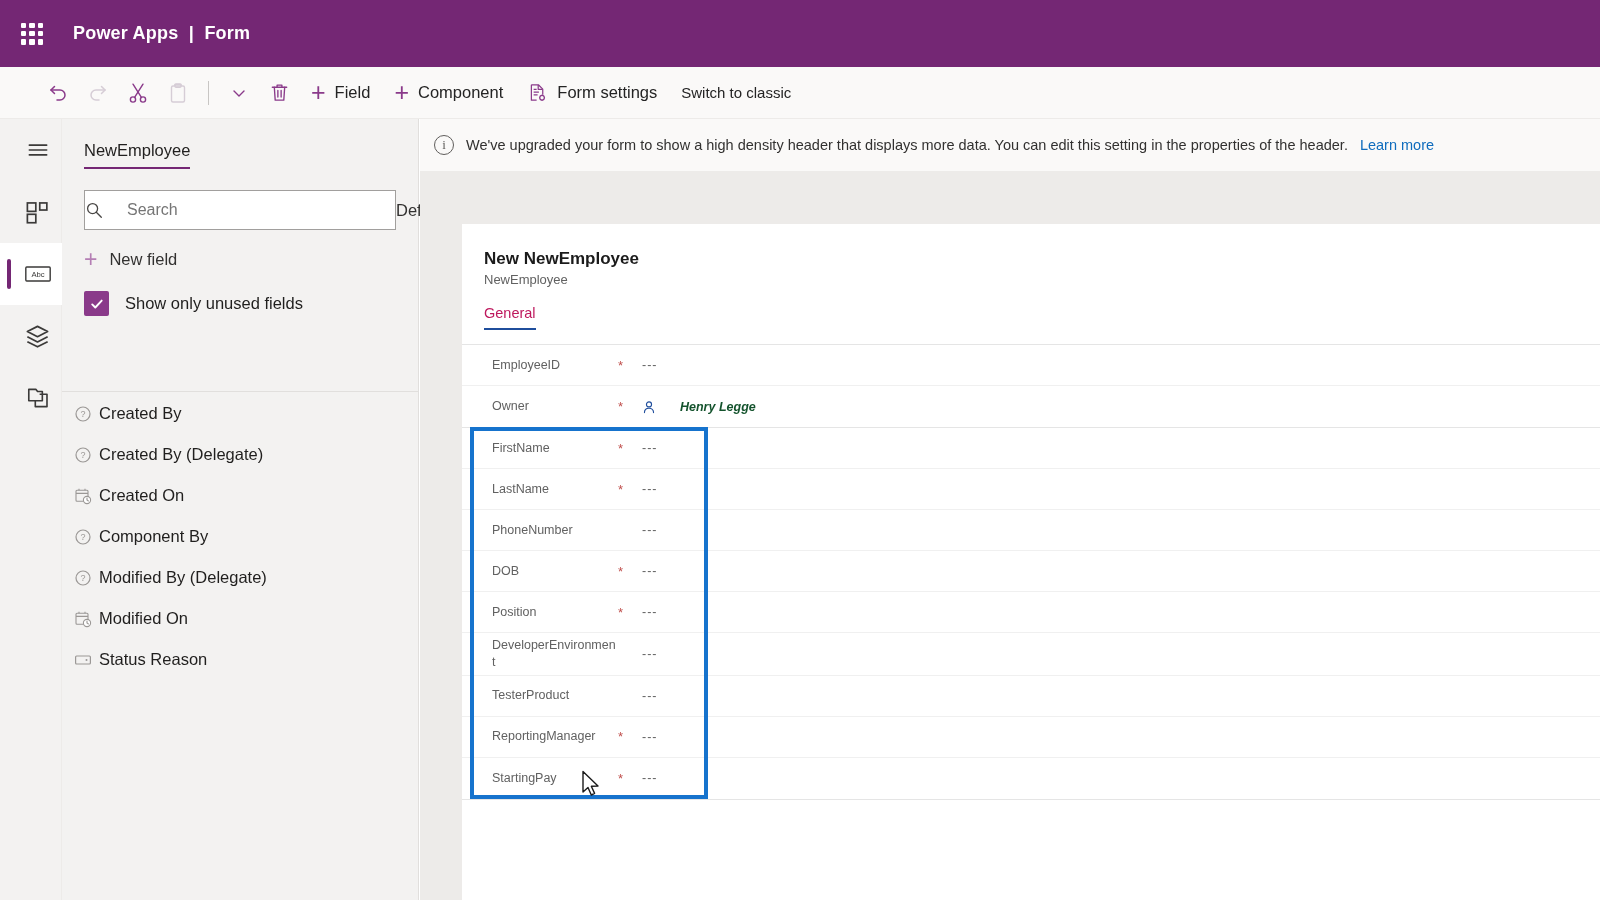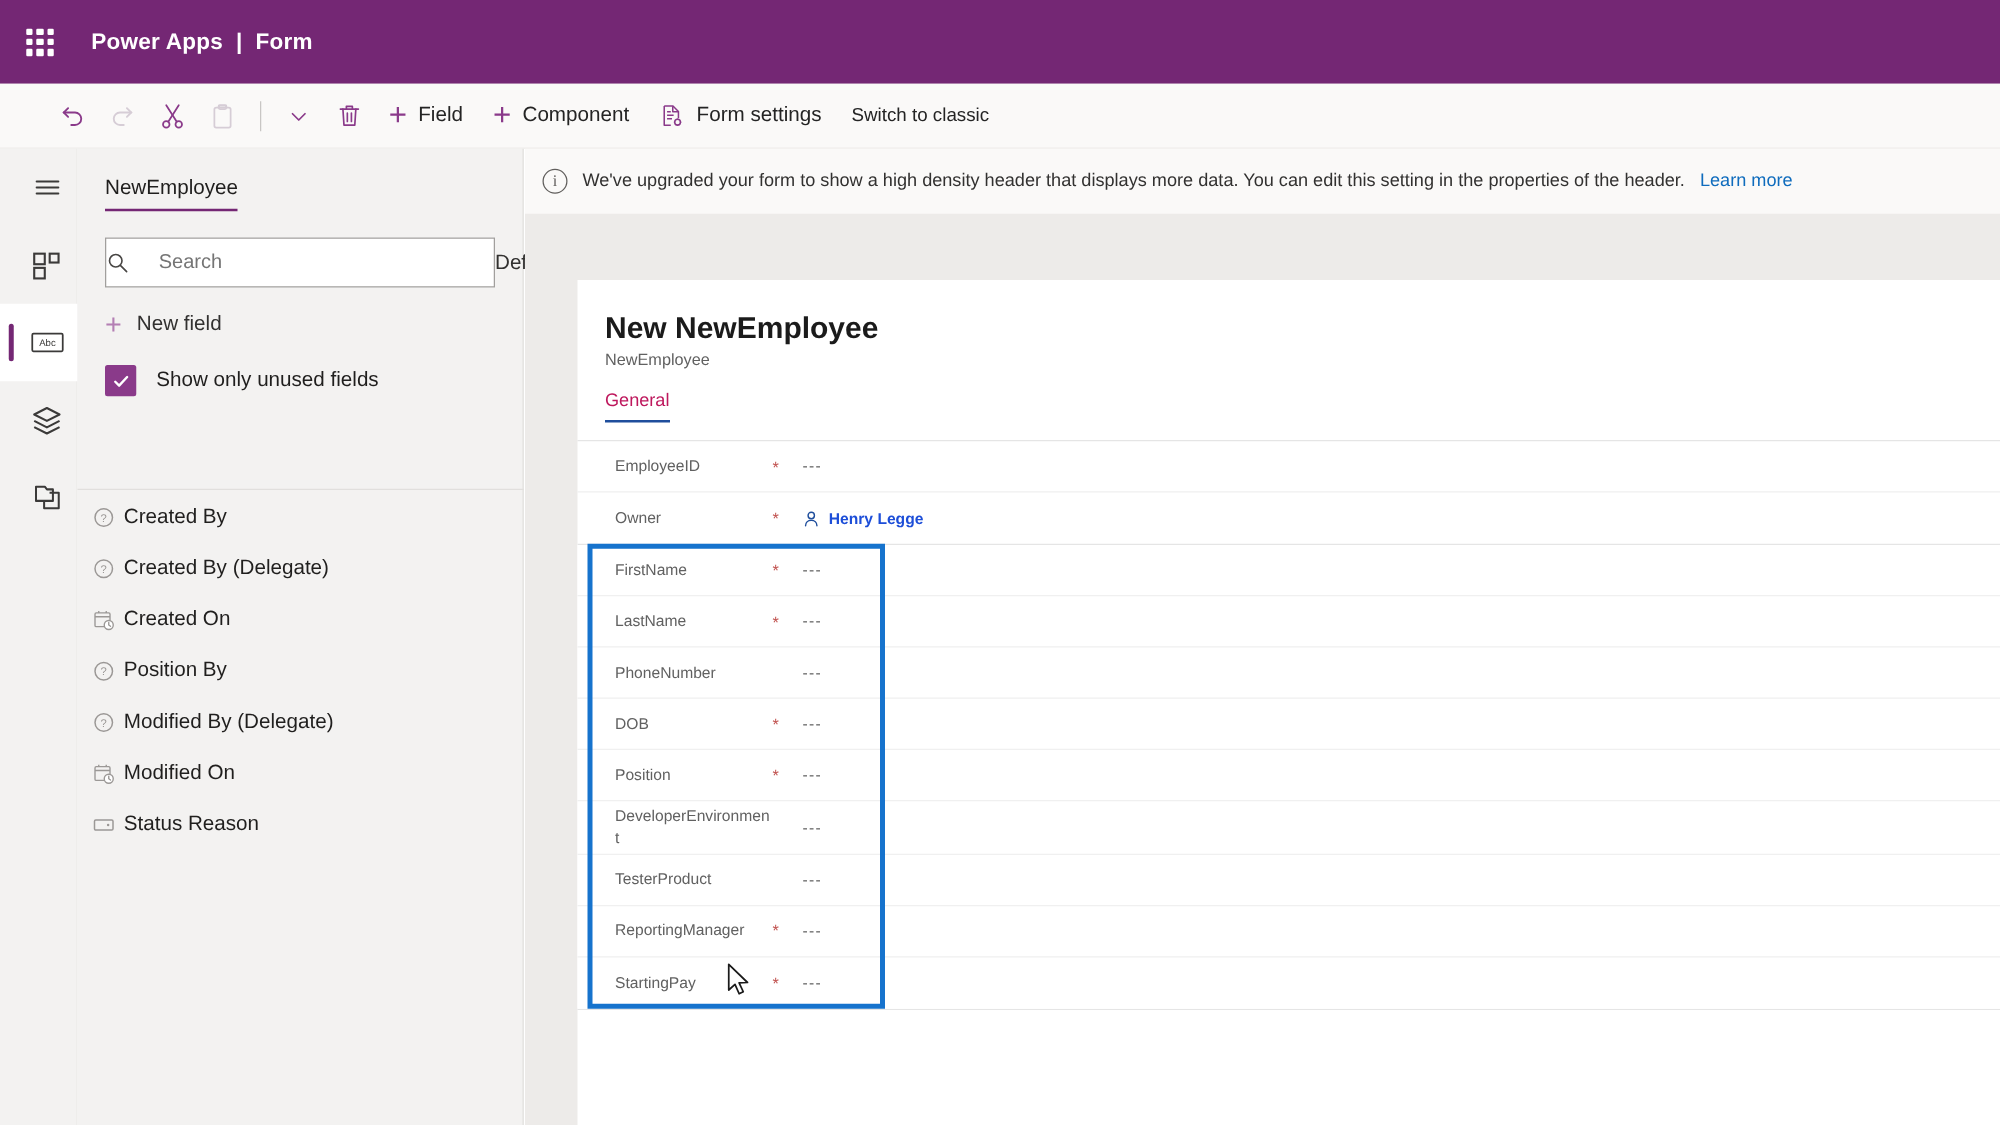--- a/index.html
+++ b/index.html
@@ -140,43 +140,43 @@
   .info-ico {
     width: 20px; height: 20px; border: 1.4px solid #605e5c; border-radius: 50%;
     display: flex; align-items: center; justify-content: center;
     font-size: 13px; color: #605e5c; flex: 0 0 20px; font-family: "Liberation Serif", serif;
   }
 
   .formcard {
     position: absolute; left: 42px; top: 105px; width: 1138px; min-height: 676px;
     background: #ffffff;
   }
-  .form-h1 { margin: 25px 0 0 22px; font-size: 24px; font-weight: bold; color: #1b1b1b; }
+  .form-h1 { margin: 25px 0 0 22px; font-size: 17px; font-weight: bold; color: #1b1b1b; }
   .form-h2 { margin: 3px 0 0 22px; font-size: 13px; color: #616161; }
   .form-tabs { margin: 18px 0 0 22px; display: flex; }
   .form-tab {
     font-size: 14.5px; color: #be185d; padding-bottom: 7px;
     border-bottom: 2.5px solid #1f4e9c; cursor: pointer;
   }
   .sectionwrap { position: relative; margin-top: 14px; }
   .rows { border-top: 1px solid #e5e5e5; }
   .frow {
     display: flex; align-items: center; min-height: 41px;
     border-bottom: 1px solid #f0f0f0; padding-left: 30px;
   }
   .frow:last-child { border-bottom: none; }
   .fname {
     width: 126px; font-size: 12.5px; color: #616161; line-height: 1.35;
     word-break: break-all; padding: 4px 0;
   }
   .freq { width: 24px; color: #c0504d; font-size: 13px; line-height: 1; text-align: left; }
   .fval { font-size: 12.5px; color: #616161; letter-spacing: 1px; }
   .fval.lookup {
-    color: #1d4ed8; font-weight: bold; letter-spacing: 0;
-    display: flex; align-items: center; gap: 7px;
+    color: #14532d; font-weight: bold; letter-spacing: 0;
+    display: flex; align-items: center; gap: 24px; font-style: italic;
   }
 
   
   .selbox {
     position: absolute; left: 8px; top: 0; width: 238px; height: 100%;
     border: 4px solid #1673cd; pointer-events: none; z-index: 5;
   }
   .sel-group { position: relative; background: #ffffff; }
 
   .cursor { position: absolute; left: 581px; top: 770px; z-index: 20; }
@@ -369,21 +369,21 @@
       </span>
       <span class="flabel">Created On</span>
     </div>
     <div class="fieldrow">
       <span class="ficon">
         <svg width="18" height="18" viewBox="0 0 18 18" fill="none" stroke="#9b9896" stroke-width="1.2">
           <circle cx="9" cy="9" r="7"></circle>
           <text x="9" y="12.3" font-size="9" fill="#9b9896" stroke="none" text-anchor="middle" font-family="Liberation Sans, sans-serif">?</text>
         </svg>
       </span>
-      <span class="flabel">Position By</span>
+      <span class="flabel">Component By</span>
     </div>
     <div class="fieldrow">
       <span class="ficon">
         <svg width="18" height="18" viewBox="0 0 18 18" fill="none" stroke="#9b9896" stroke-width="1.2">
           <circle cx="9" cy="9" r="7"></circle>
           <text x="9" y="12.3" font-size="9" fill="#9b9896" stroke="none" text-anchor="middle" font-family="Liberation Sans, sans-serif">?</text>
         </svg>
       </span>
       <span class="flabel">Modified By (Delegate)</span>
     </div>

